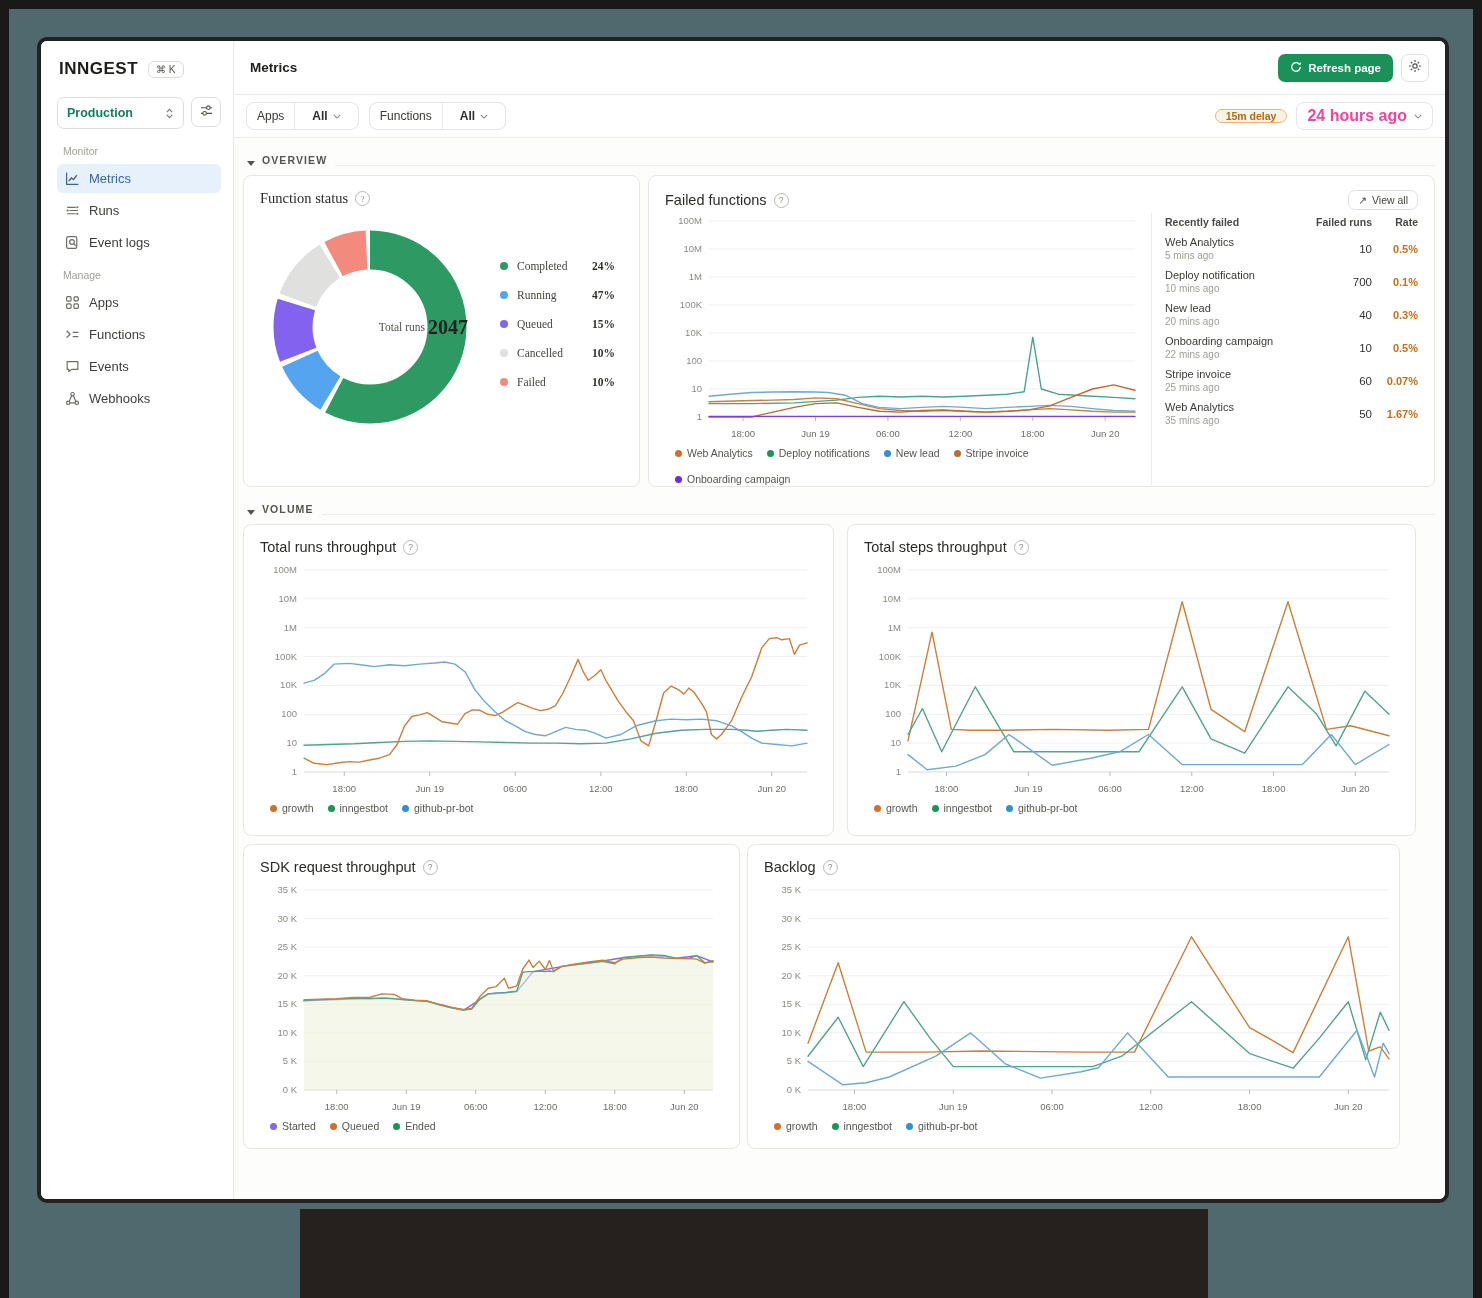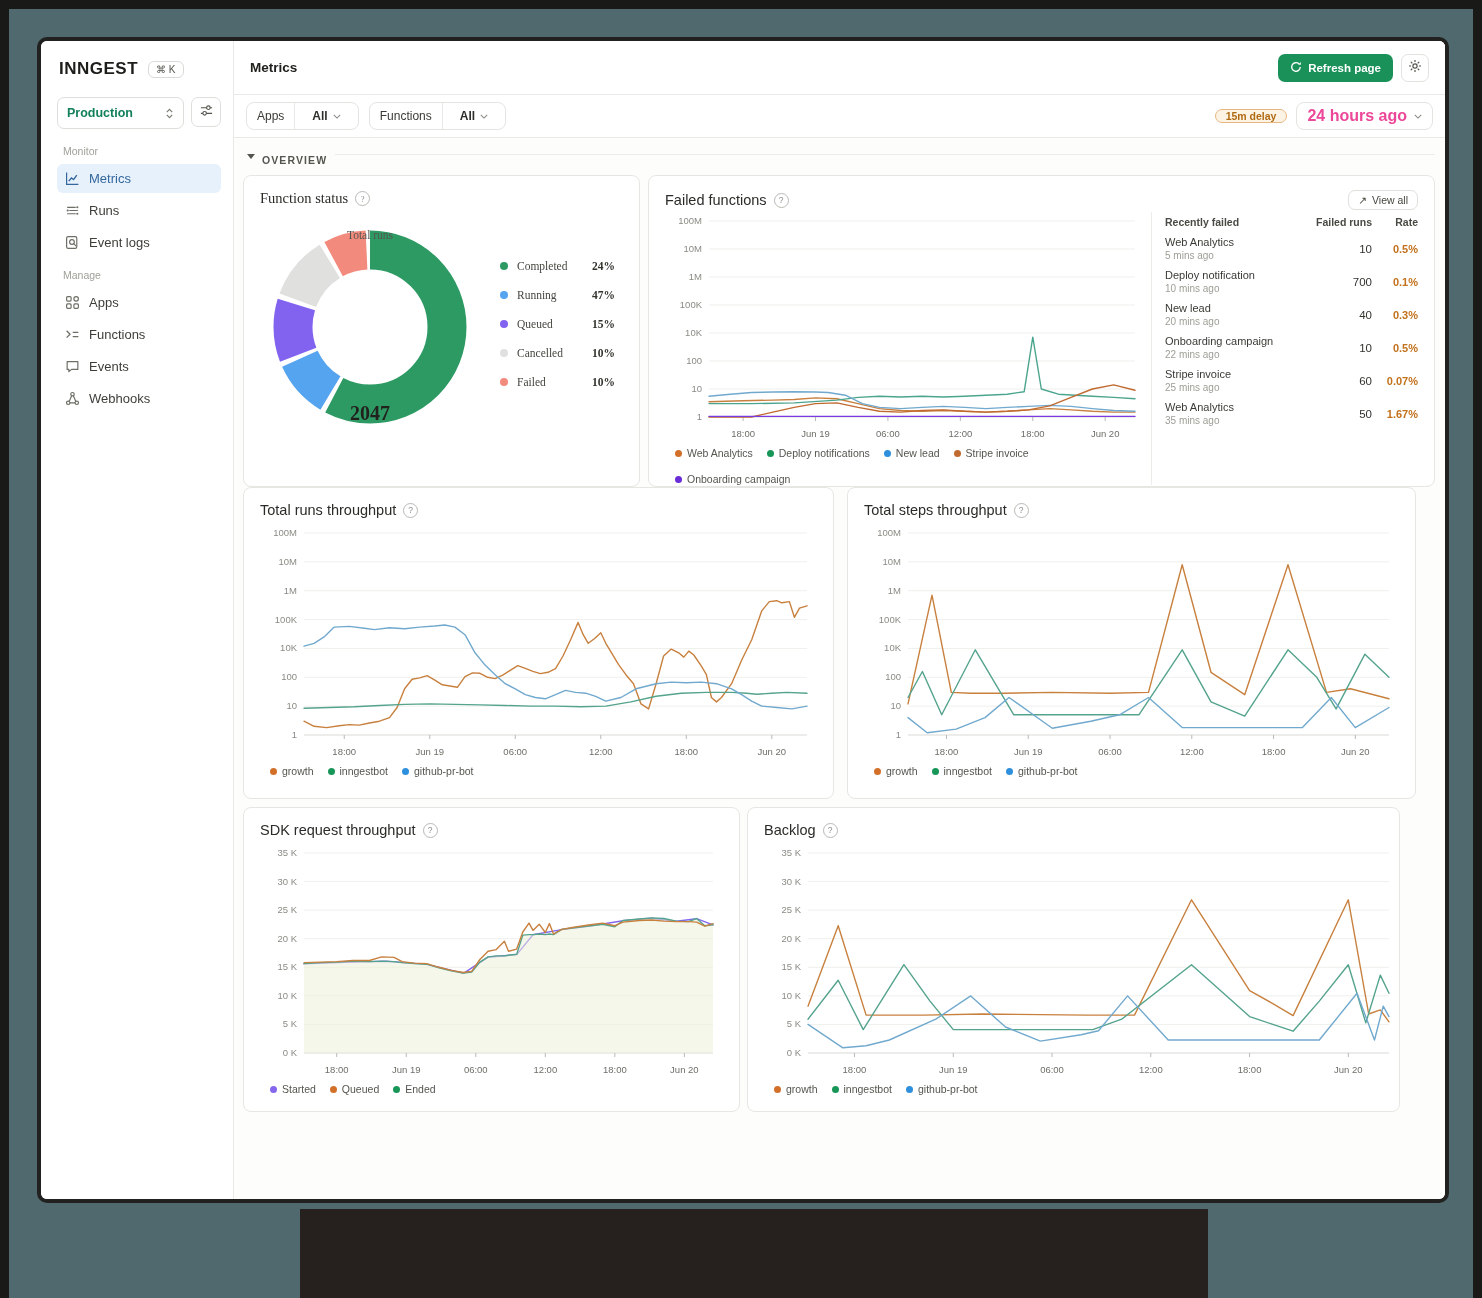--- a/index.html
+++ b/index.html
@@ -47,40 +47,40 @@
   .p-label{padding:0 10px;}
   .p-value{border-left:1px solid #E9E9E6;padding:0 17px;font-weight:600;display:flex;align-items:center;gap:5px;color:#2E2E2A;height:100%;}
   .fb-right{display:flex;align-items:center;gap:9px;}
   .delay-badge{border:1px solid #E7B77F;background:#FCF3E4;color:#B06A12;font-size:10.5px;font-weight:600;
       border-radius:999px;padding:0 10px;}
   .range-select{border:1px solid #E4E4E0;border-radius:8px;height:28px;display:flex;align-items:center;gap:7px;
       padding:0 10px;font-size:16px;font-weight:600;color:#ec4899;background:#fff;box-sizing:border-box;}
   .chev svg{display:block;}
 
   .content{flex:1;padding:9px 10px 0 9px;overflow:hidden;}
-  .sec-head{display:flex;align-items:flex-start;margin:7px 0 9px 4px;}
+  .sec-head{display:flex;align-items:flex-end;margin:7px 0 9px 4px;}
   .tri{width:0;height:0;border-left:4px solid transparent;border-right:4px solid transparent;border-top:5px solid #55554F;margin-right:7px;}
   .sec-label{font-size:10.5px;font-weight:700;letter-spacing:1.1px;color:#55554F;}
   .sec-rule{flex:1;height:1px;background:#ECECE8;margin-left:8px;}
 
   .row{display:flex;}
   .card{background:#fff;border:1px solid #E6E6E2;border-radius:8px;box-sizing:border-box;padding:14px 16px 6px;}
   .card-title-row{display:flex;align-items:center;gap:7px;}
   .card-title{font-size:14.5px;font-weight:500;color:#2B2B27;}
   .help{width:13px;height:13px;border:1px solid #B9B9B3;border-radius:50%;font-size:8.5px;color:#8C8C85;
       display:flex;align-items:center;justify-content:center;flex-shrink:0;}
   .spacer{flex:1;}
   .btn-viewall{border:1px solid #DFDFDC;border-radius:7px;padding:3px 9px;font-size:10.5px;color:#46463F;
       display:flex;align-items:center;gap:5px;background:#fff;}
 
   .card-fs{width:397px;height:312px;margin-right:8px;flex-shrink:0;font-family:Liberation Serif, serif;}
   .card-ff{flex:1;height:312px;min-width:0;}
   .fs-body{display:flex;margin-top:22px;}
   .donut-wrap{position:relative;width:196px;height:196px;margin-left:12px;flex-shrink:0;}
-  .donut-center{position:absolute;inset:0;display:flex;flex-direction:column;align-items:center;justify-content:space-between;gap:16px;}
+  .donut-center{position:absolute;inset:0;display:flex;align-items:center;justify-content:flex-end;gap:3px;}
   .dc-label{font-size:11.5px;color:#55554F;}
   .dc-value{font-size:20px;font-weight:600;color:#21211E;}
   .fs-legend{margin:22px 0 0 32px;flex:1;}
   .fsl-row{display:flex;align-items:center;height:29px;}
   .dot{width:8px;height:8px;border-radius:50%;flex-shrink:0;}
   .fsl-label{font-size:11.5px;color:#45453F;margin-left:9px;flex:1;}
   .fsl-pct{font-size:11.5px;font-weight:600;color:#33332E;width:34px;text-align:right;margin-right:8px;}
 
   .ff-body{display:flex;margin-top:2px;}
   .ff-chart-col{flex:1;min-width:0;display:flex;flex-direction:column;}
@@ -462,20 +462,25 @@
      </span>
      <span class="r-runs">50</span>
      <span class="r-rate">1.67%</span>
                   </div>
                 </div>
             </div>
           </div>
         </div>
       </div>
 
+      <div class="sec-head" style="margin-top:16px">
+        <span class="tri"></span>
+        <span class="sec-label">VOLUME</span>
+        <span class="sec-rule"></span>
+      </div>
 
       <div class="row row2">
         <div class="card card-runs">
           <div class="card-title-row">
             <span class="card-title">Total runs throughput</span>
             <span class="help">?</span>
           </div>
           <div id="chart-runs" class="chart-mount"><svg viewBox="0 0 557 238" width="557" height="238">
                 <line x1="44" y1="9" x2="547" y2="9" stroke="#EFEFEC" stroke-width="1"></line>
                 <text x="37" y="12" text-anchor="end" font-size="9.5" fill="#8B8B85" font-family="Liberation Sans, sans-serif">100M</text>

